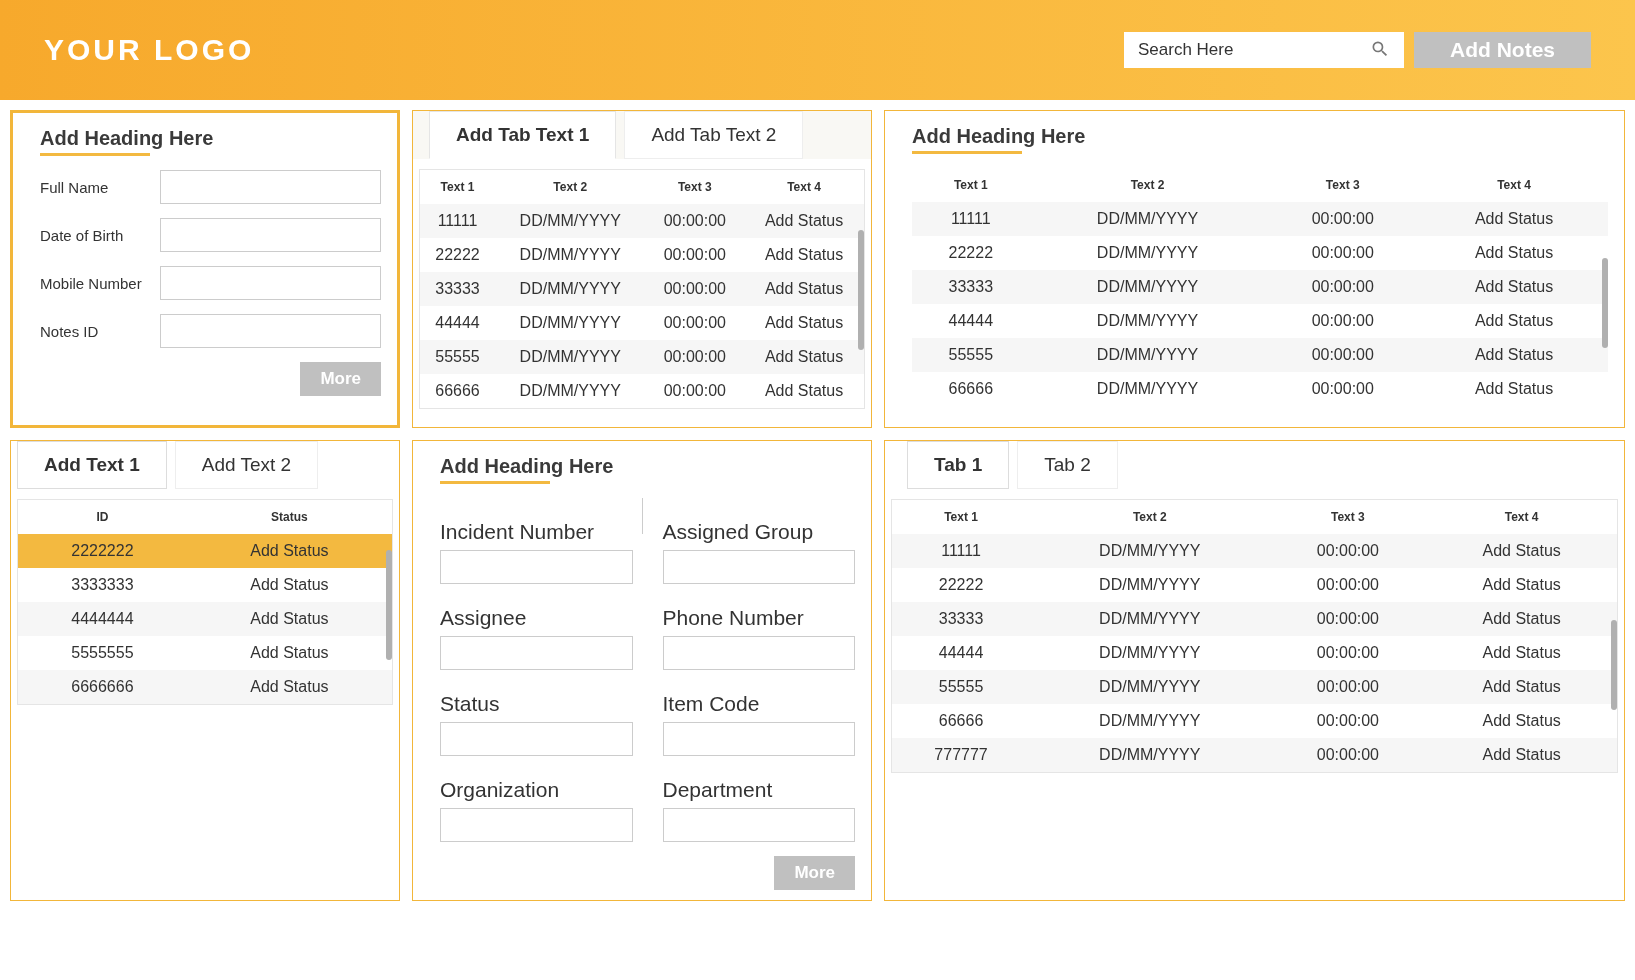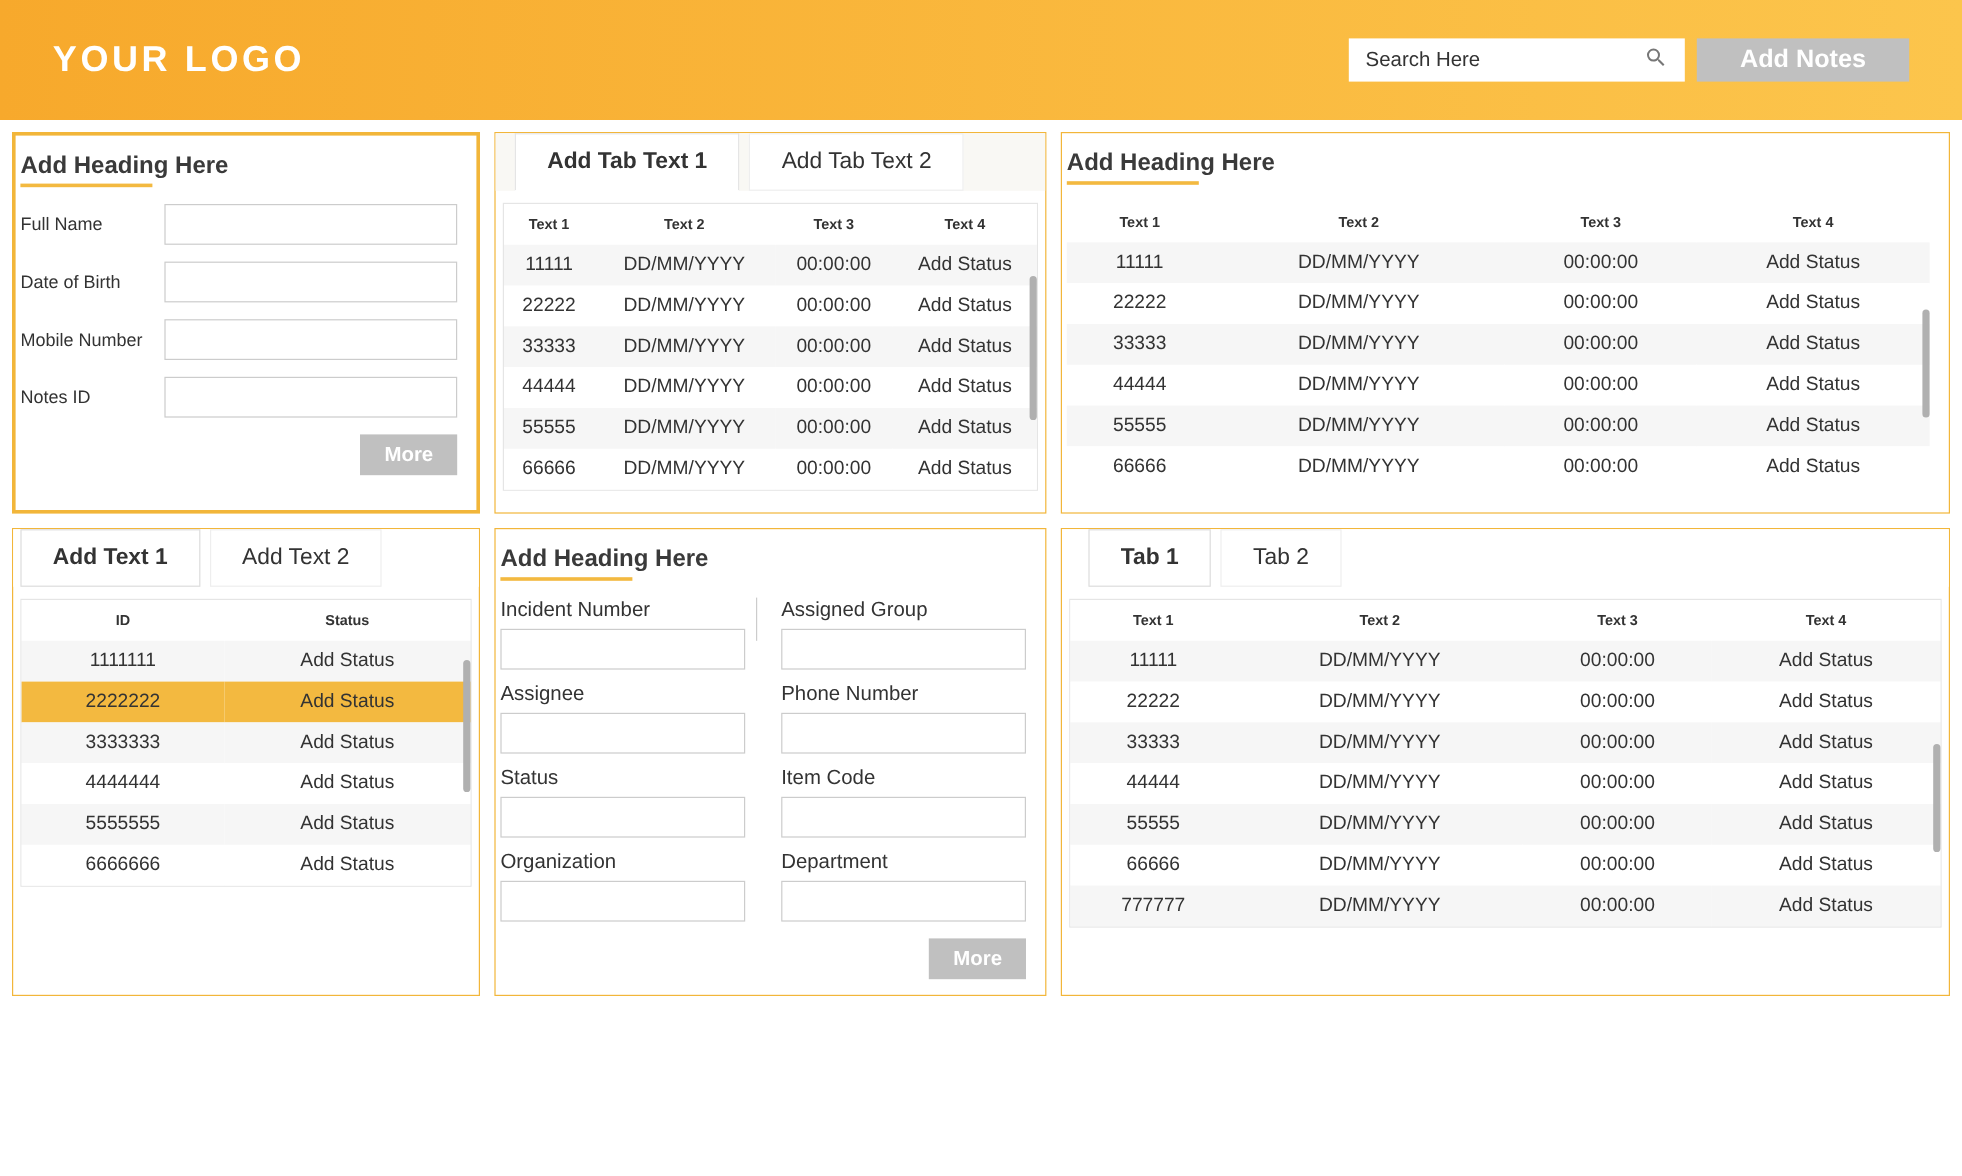--- a/index.html
+++ b/index.html
@@ -53,21 +53,21 @@
   }
   .grid {
     display: grid;
     grid-template-columns: 390px 460px 1fr;
     gap: 12px;
     padding: 10px 10px 10px 10px;
   }
   .card {
     border: 1px solid #f2b63a;
     background: #fff;
-    padding: 14px 16px 10px 4px;
+    padding: 14px 16px 10px 27px;
     position: relative;
   }
   .card.thick { border-width: 3px; }
   .card-heading {
     font-size: 20px;
     font-weight: 600;
     color: #3a3a3a;
     padding-bottom: 6px;
     margin-bottom: 14px;
     position: relative;
@@ -167,21 +167,21 @@
     position: relative;
   }
   .two-col::before {
     content:"";
     position:absolute;
     left:50%; top:0; height:36px;
     border-left:1px solid #ccc;
     transform:translateX(-6px);
   }
   .field { margin-bottom: 10px; }
-  .field-label { font-size: 17px; color: #333; margin-bottom: 6px; display:block; }
+  .field-label { font-size: 21px; color: #333; margin-bottom: 6px; display:block;margin-top:22px; }
   .field input {
     width: 100%; height: 34px;
     border: 1px solid #ccc;
     padding: 0 8px;
   }
   
   .row1 { height: 318px; }
   .row2 { min-height: 390px; }
 </style>
 </head>
@@ -347,24 +347,20 @@
     </div>
     <div class="table-box" style="position:relative;">
       <table id="tbl-id">
           <thead>
             <tr>
               <th>ID</th>
               <th>Status</th>
             </tr>
           </thead>
           <tbody>
-            <tr>
-              <td>1111111</td>
-              <td>Add Status</td>
-            </tr>
             <tr class="sel">
               <td>2222222</td>
               <td>Add Status</td>
             </tr>
             <tr>
               <td>3333333</td>
               <td>Add Status</td>
             </tr>
             <tr>
               <td>4444444</td>

